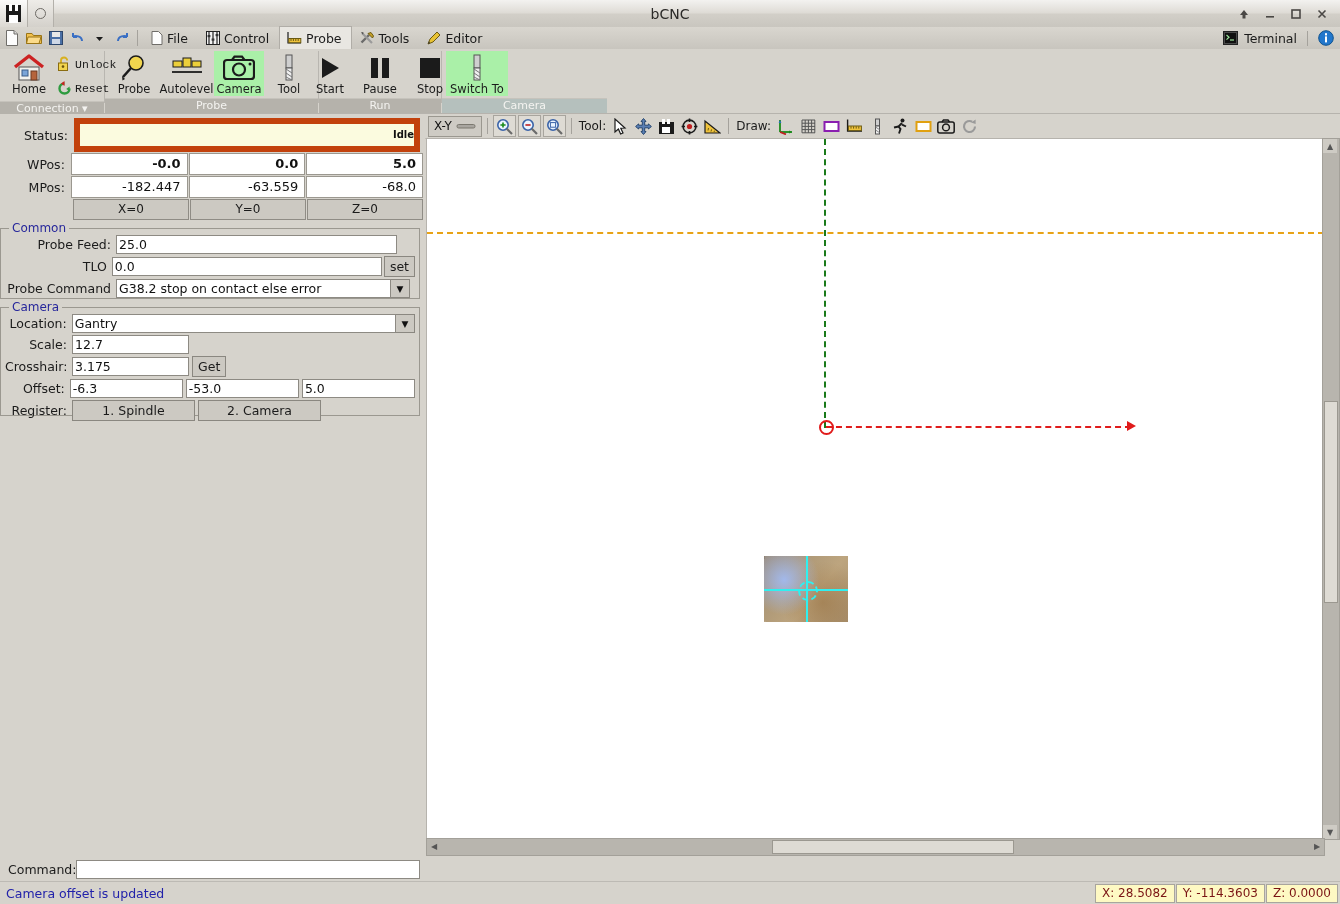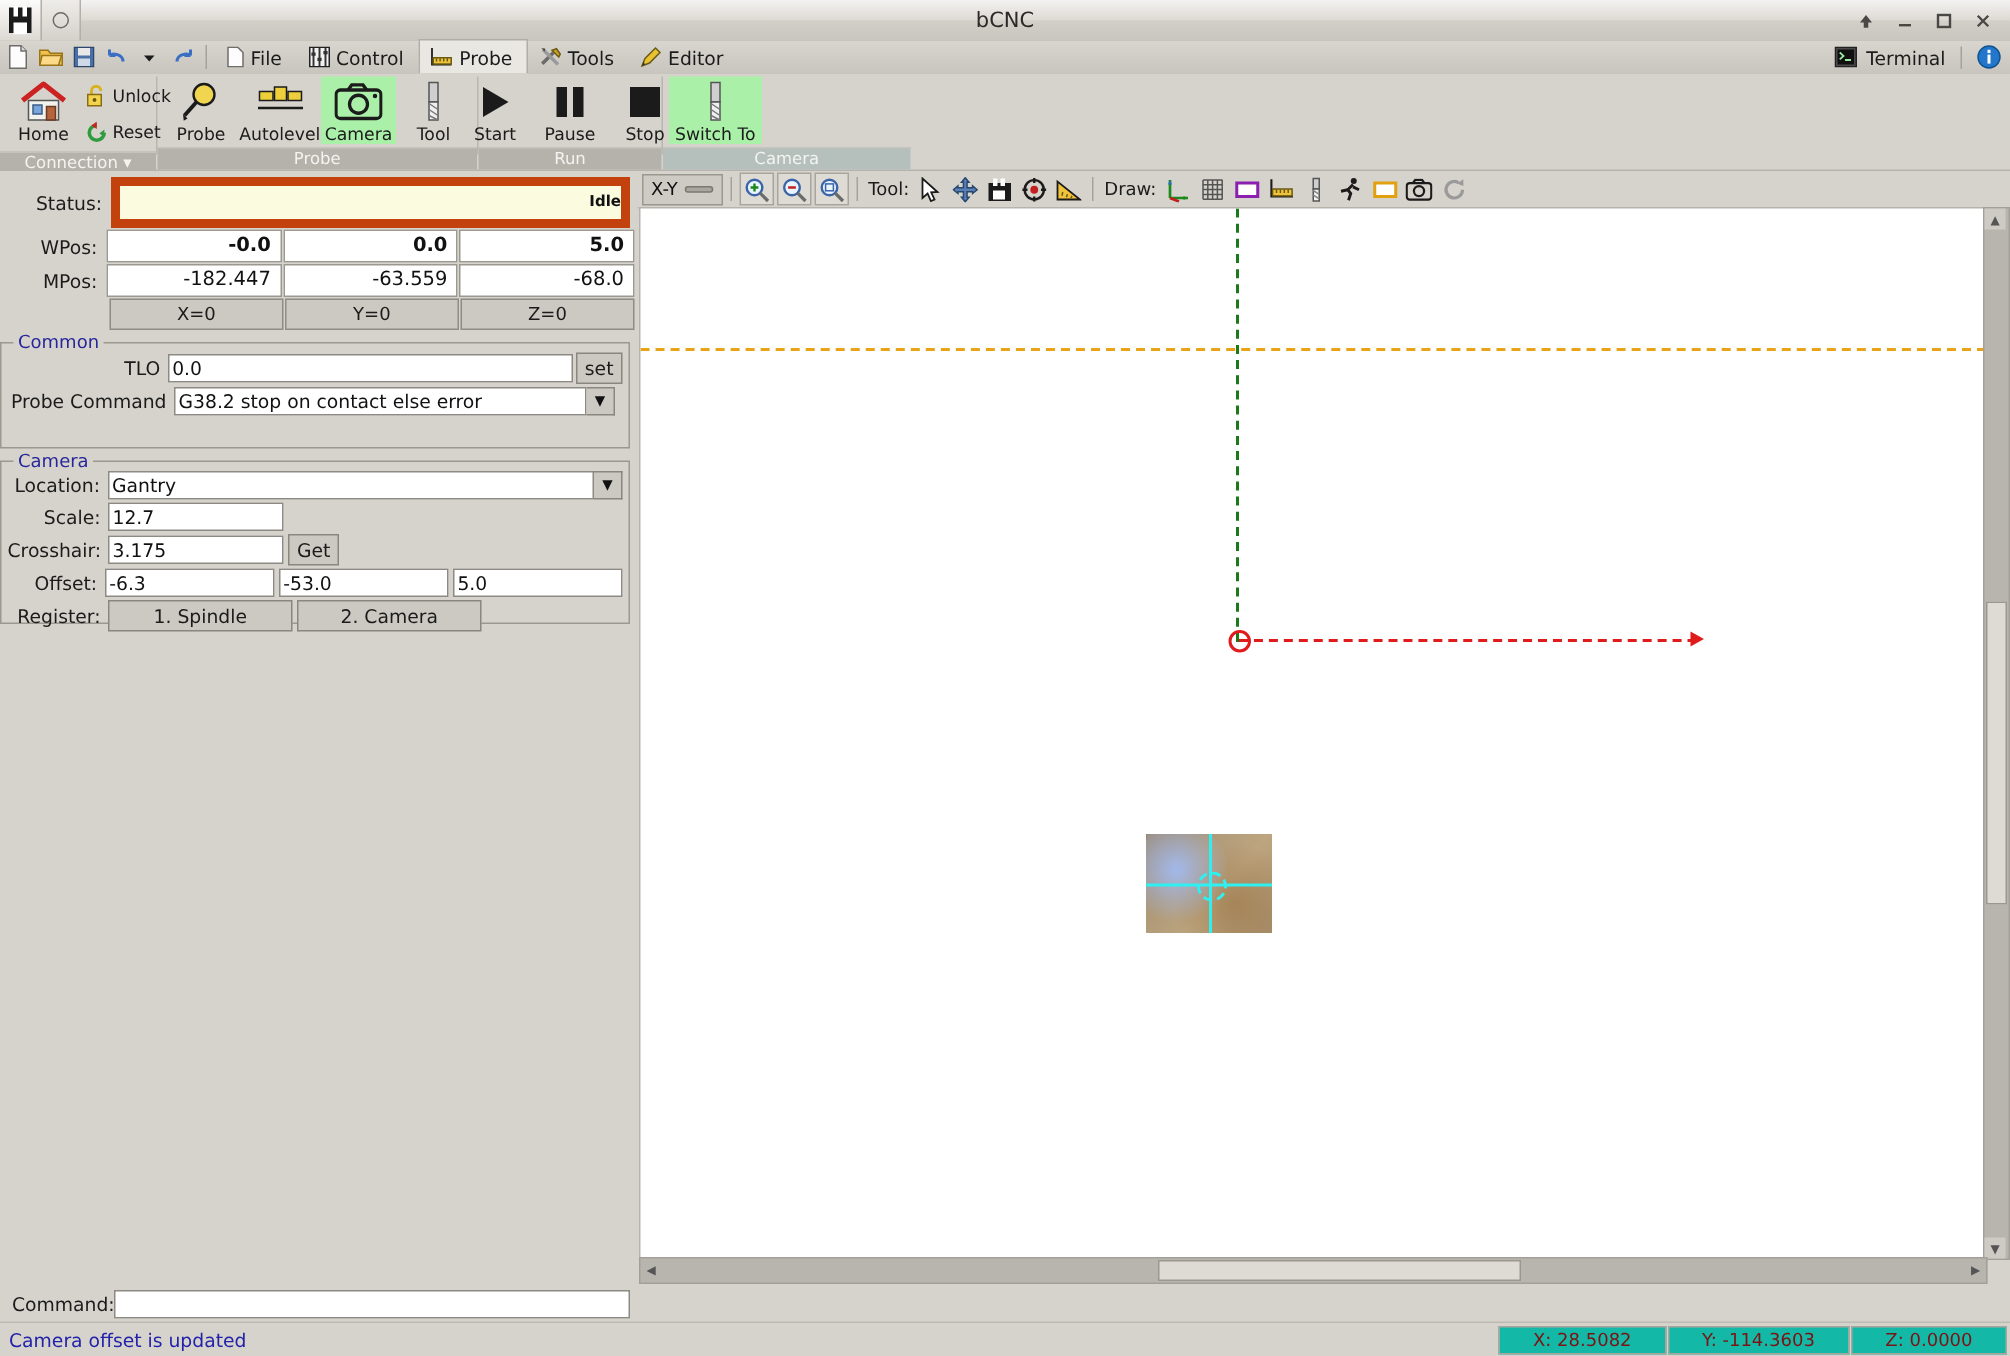--- a/index.html
+++ b/index.html
@@ -104,21 +104,21 @@
     min-width:42px; padding:2px 4px 0 4px; cursor:default;
     font-size:11.5px; color:#1b1b1b;
   }
   .rb-btn .ico { height:30px; display:flex; align-items:center; justify-content:center; }
   .rb-btn .lbl { line-height:13px; }
   .rb-btn.hl { background:#aaf0a8; }
   .rb-btn.hl2 { background:#aaf0a8; }
 
   .rb-small {
     display:flex; align-items:center; gap:3px;
-    font-size:11.5px; color:#1b1b1b; height:24px; padding:0 3px;
+    font-size:11.5px; color:#1b1b1b; height:24px; padding:0 3px;font-family:Liberation Mono, monospace;
   }
   .rb-col { display:flex; flex-direction:column; justify-content:center; height:50px; }
 
   
   .leftpanel {
     position:absolute; left:0; top:114px; width:424px; height:742px;
     background:#d6d3cc;
   }
   .row { display:flex; align-items:center; margin-bottom:1px; }
   .rowlabel {
@@ -300,22 +300,22 @@
   .statusline {
     position:absolute; left:0; bottom:0; width:1340px; height:22px;
     background:#d6d3cc; border-top:1px solid #bdbab4;
     display:flex; align-items:center;
   }
   .statusmsg { font-size:12.5px; color:#2222aa; padding-left:6px; }
   .coords {
     position:absolute; right:2px; top:2px; display:flex; gap:0;
   }
   .coordbox {
-    background:#14b8a6; border:1px solid #a9a59d;
-    height:17px; line-height:17px; padding:0 22px;
+    background:#fef9c3; border:1px solid #a9a59d;
+    height:17px; line-height:17px; padding:0 6px;
     font-size:12px; color:#7a1414; margin-left:1px;
     white-space:nowrap;
   }
 
   svg { display:block; }
 </style>
 </head>
 <body>
 
 <div class="app">
@@ -637,20 +637,24 @@
     <div class="row">
       <div class="rowlabel"></div>
       <div class="zbtn" style="width:116px">X=0</div>
       <div class="zbtn" style="width:116px">Y=0</div>
       <div class="zbtn" style="width:116px">Z=0</div>
     </div>
 
     <div class="fs" style="height:58px">
       <div class="fs-legend">Common</div>
       <div class="frow">
+        <div class="flabel" style="width:106px">Probe Feed:</div>
+        <div class="finput" style="width:275px">25.0</div>
+      </div>
+      <div class="frow">
         <div class="flabel" style="width:106px">TLO</div>
         <div class="finput" style="width:275px">0.0</div>
         <div class="fbtn" style="margin-left:2px">set</div>
       </div>
       <div class="frow">
         <div class="flabel" style="width:106px">Probe Command</div>
         <div class="combo" style="width:294px">
           <div class="finput">G38.2 stop on contact else error</div>
           <div class="arrow">▼</div>
         </div>

